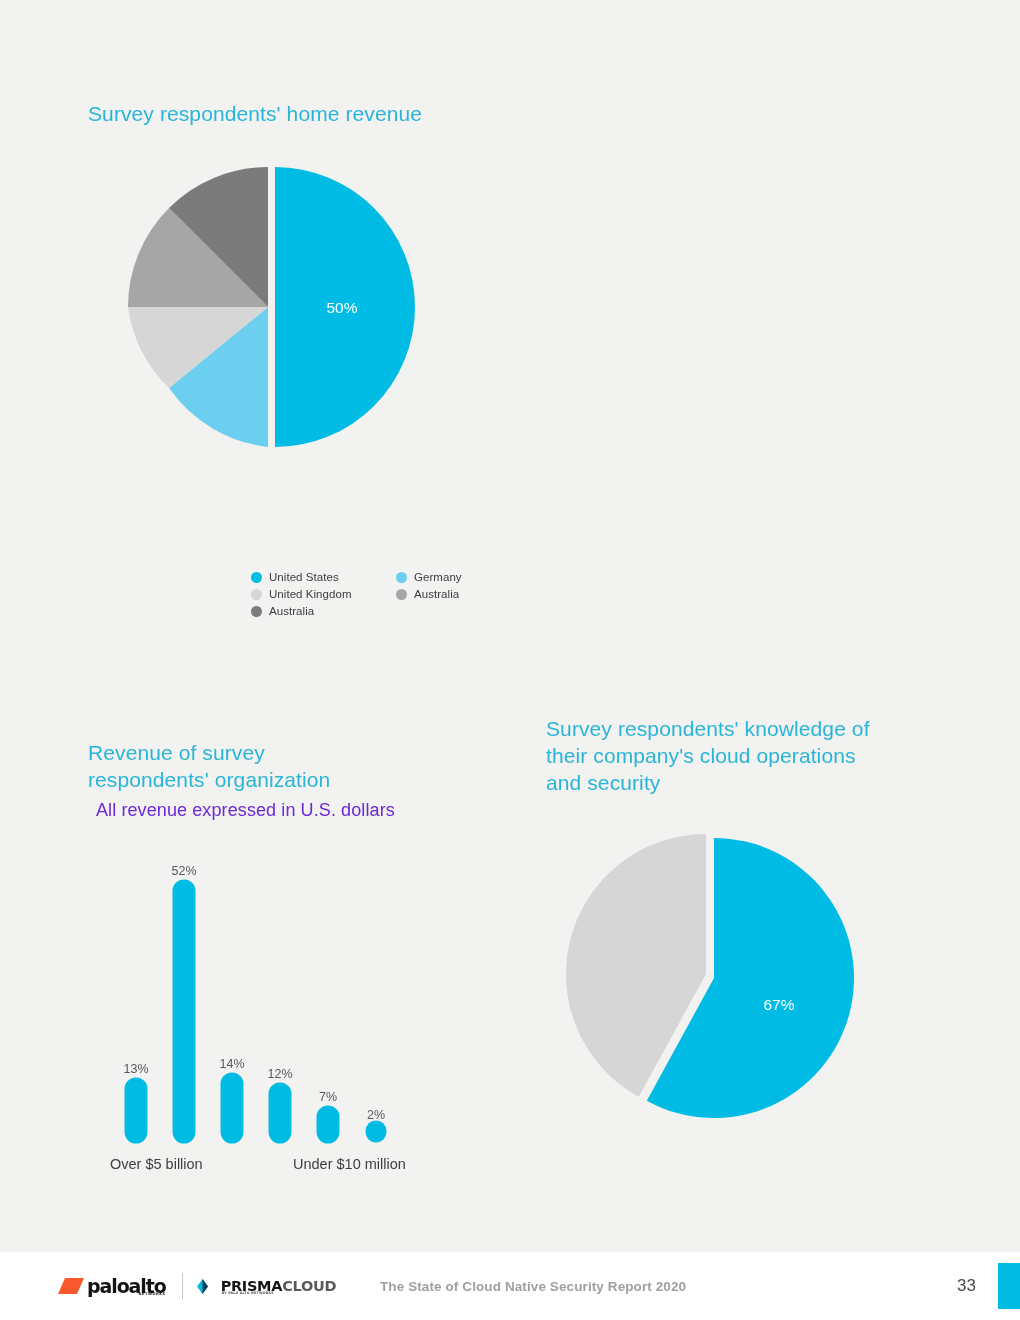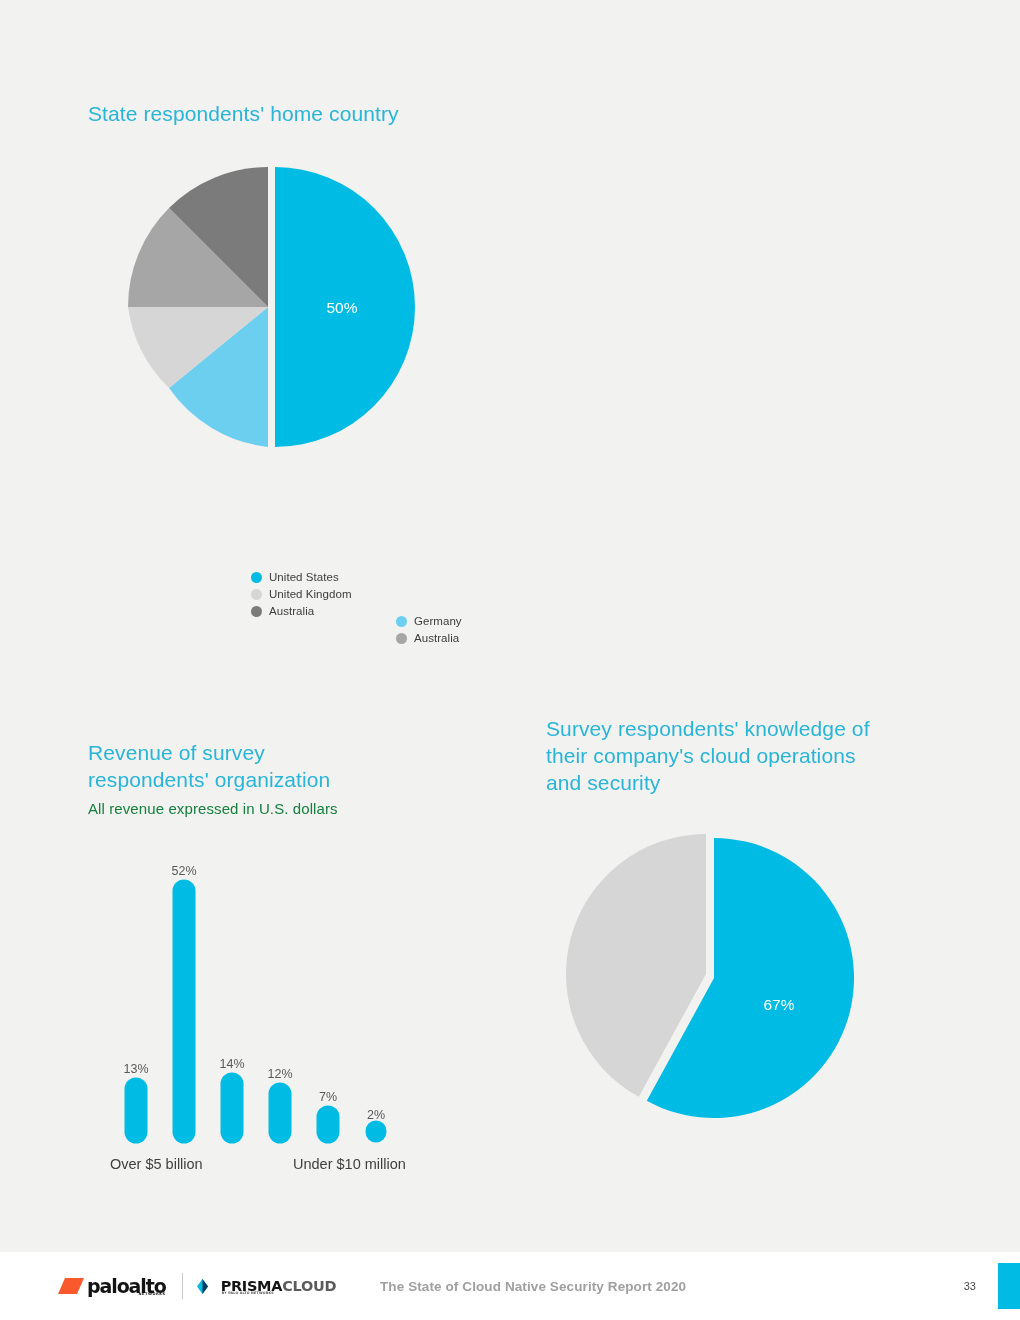--- a/index.html
+++ b/index.html
@@ -30,24 +30,24 @@
   .chart-title {
     color: #29b5d8;
     font-size: 21px;
     font-weight: 400;
     line-height: 27px;
     letter-spacing: .1px;
     margin: 0;
     white-space: pre-line;
   }
   .chart-subtitle {
-    color: #15803d;
-    font-size: 15px;
+    color: #6d28d9;
+    font-size: 18px;
     font-weight: 400;
-    margin: 7px 0 0 0;
+    margin: 7px 0 0 8px;
     letter-spacing: .1px;
   }
 
   
   .pie-wrap { position: relative; }
   .pie-svg  { display: block; overflow: visible; }
   .slice-label {
     fill: #ffffff;
     font-family: "Liberation Sans", sans-serif;
     font-size: 15.5px;
@@ -72,21 +72,21 @@
     margin-right: 7px;
   }
   .legend-text {
     font-size: 11.5px;
     color: #3d3d3d;
     letter-spacing: .05px;
     line-height: 14px;
   }
 
   #legend-country  { left: 150px; top: 470px; }
-  #legend-country .legend-col + .legend-col { margin-left: 27px; margin-top: 44px; }
+  #legend-country .legend-col + .legend-col { margin-left: 27px; }
 
   
   #bar-chart {
     position: absolute;
     left: 0px;
     top: 112px;
     width: 420px;
     height: 330px;
   }
   .bar-svg { display: block; }
@@ -176,38 +176,38 @@
     transform: translateY(-50%);
     font-size: 13.5px;
     color: #a0a0a0;
     letter-spacing: .1px;
     font-weight: bold;
   }
   #page-number {
     position: absolute;
     right: 44px; top: 50%;
     transform: translateY(-50%);
-    font-size: 11px;
+    font-size: 17px;
     color: #4a4a4a;
   }
   #edge-tab {
     position: absolute;
     right: 0; top: 50%;
     transform: translateY(-50%);
     width: 22px; height: 46px;
     background: #00bce4;
   }
 </style>
 </head>
 <body>
 
 <div class="page">
 
   <div class="panel" id="panel-country">
-    <div class="chart-title">State respondents' home country</div>
+    <div class="chart-title">Survey respondents' home revenue</div>
 
     <div class="pie-wrap" style="margin-top:30px;text-align:right;">
       <svg class="pie-svg" width="340" height="300" viewBox="0 0 340 300">
 
         <path d="M 180 150 L 180 290 A 140 140 0 0 1 81.0 231.0 Z" fill="#6dcff0"></path>
         <path d="M 180 150 L 81.0 231.0 A 140 140 0 0 1 40 150 Z" fill="#d6d6d6"></path>
         <path d="M 180 150 L 40 150 A 140 140 0 0 1 81.0 51.0 Z" fill="#a6a6a6"></path>
         <path d="M 180 150 L 81.0 51.0 A 140 140 0 0 1 180 10 Z" fill="#7b7b7b"></path>
 
         <g transform="translate(7,0)">

